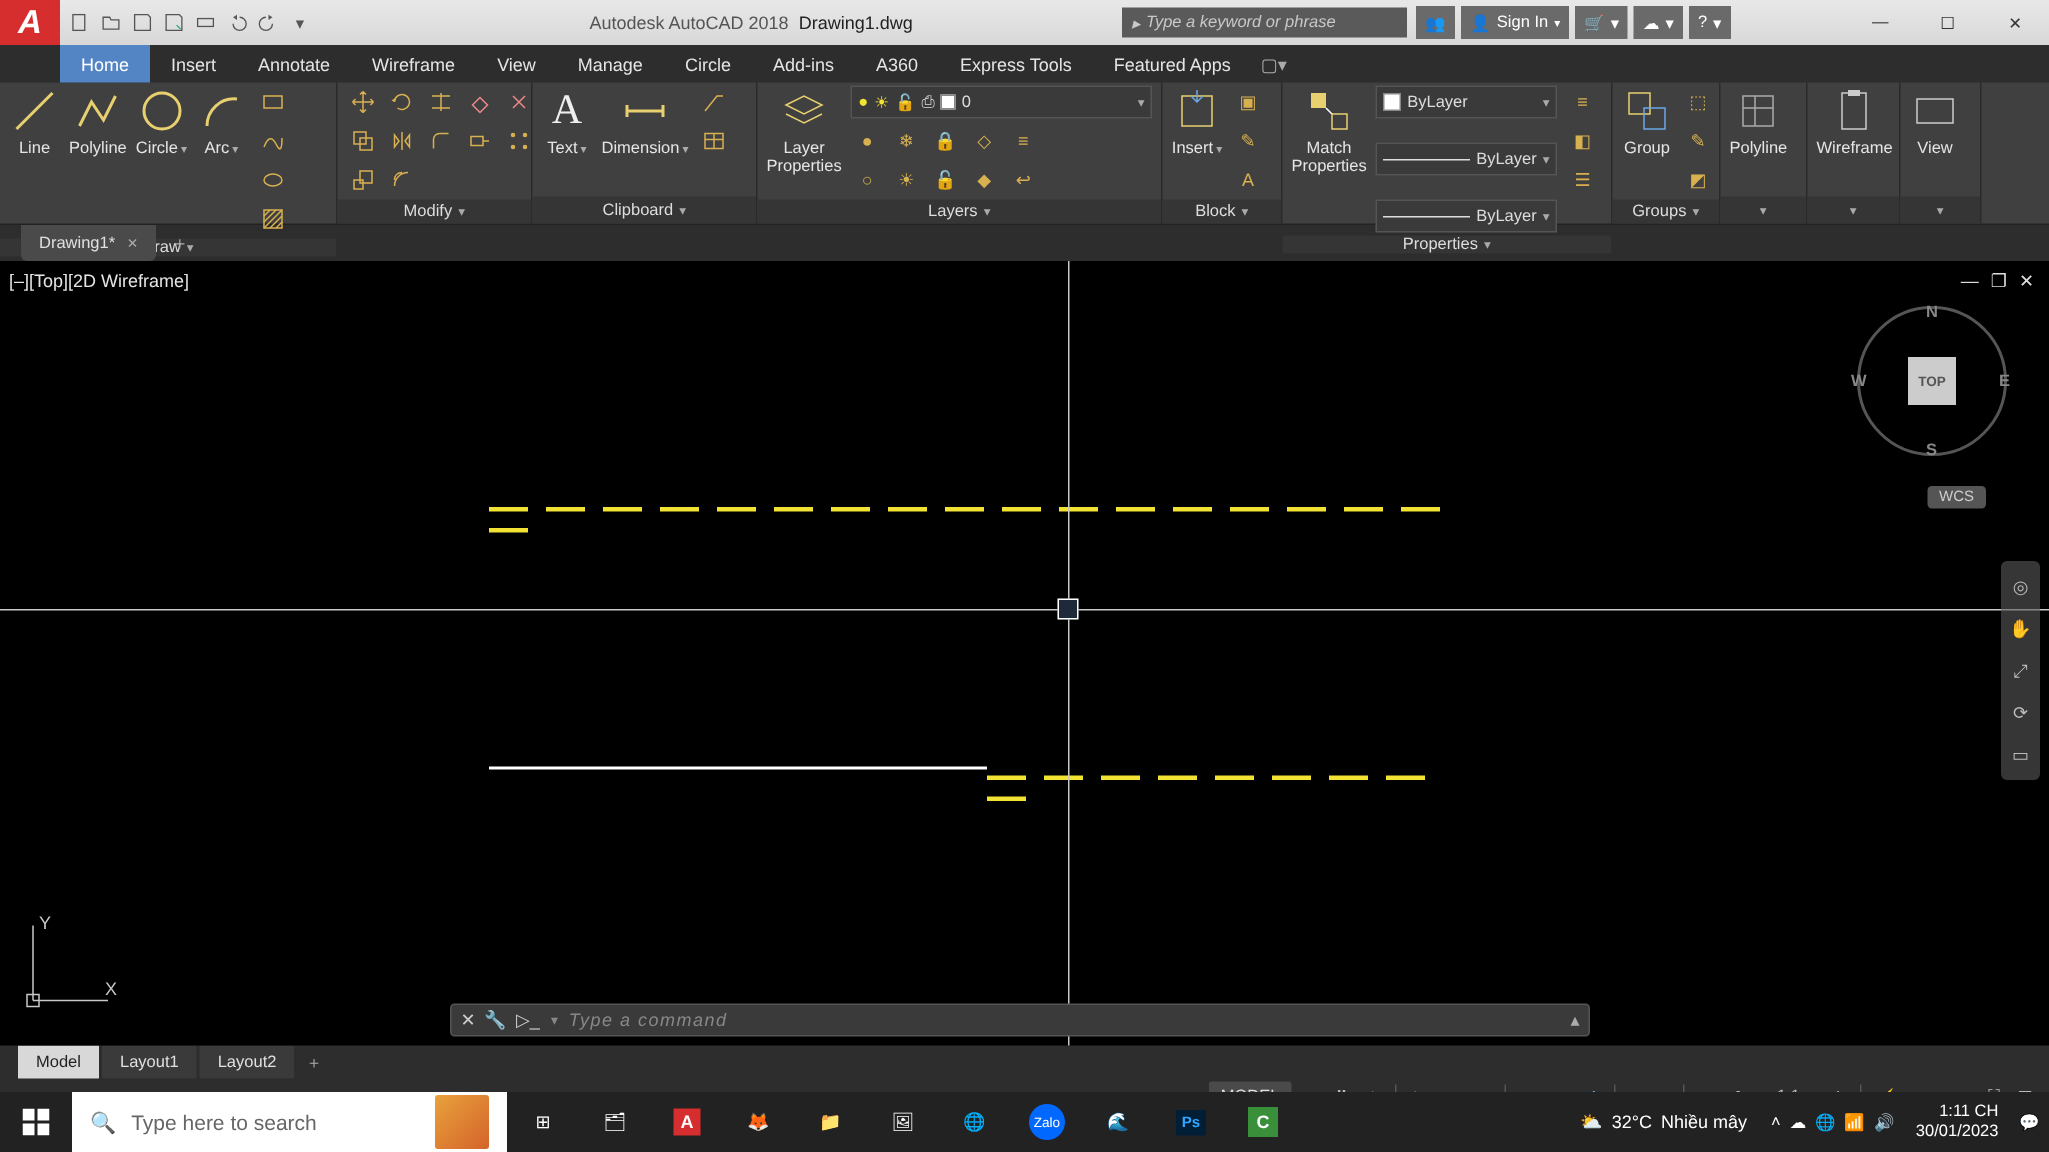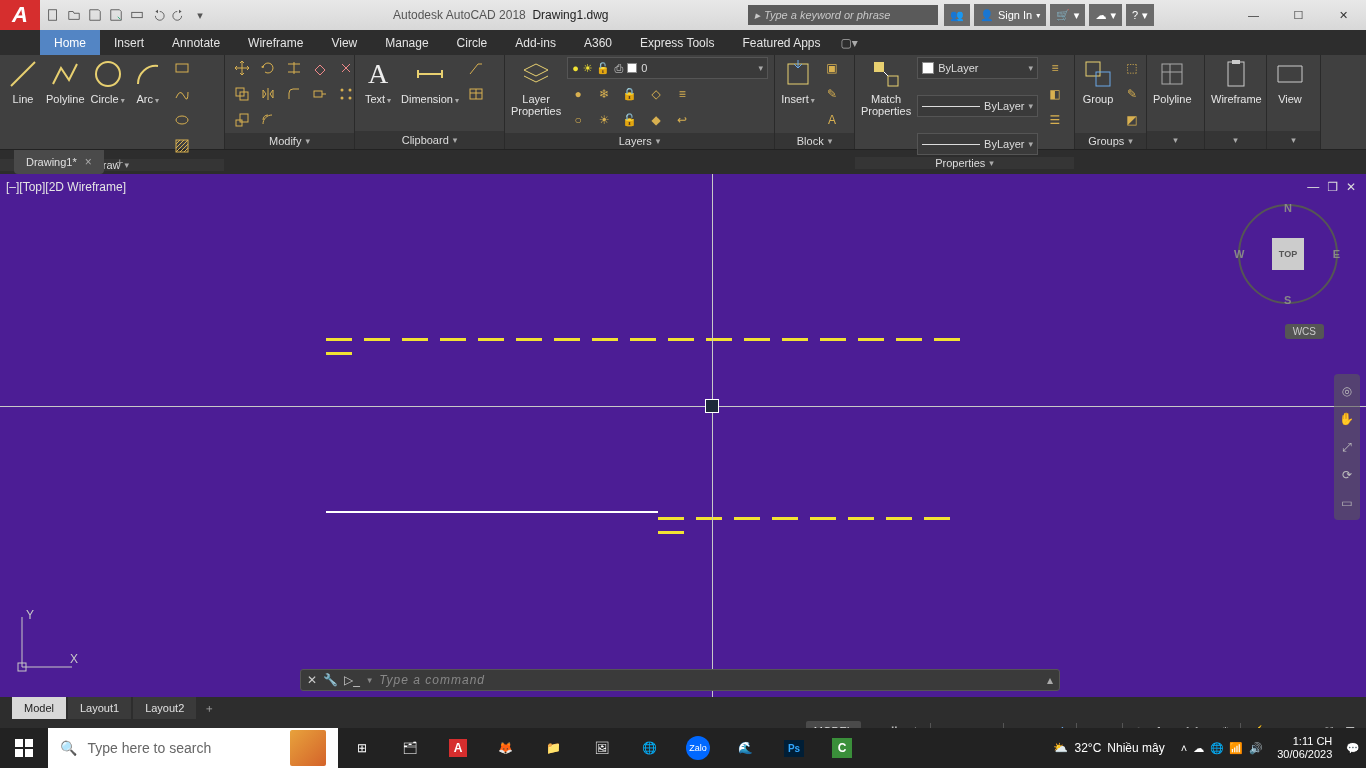--- a/index.html
+++ b/index.html
@@ -43,21 +43,21 @@
 .combo .dd { margin-left:auto; font-size:9px; color:#aaa; }
 .lw-line { flex:1; height:0; border-top:1px solid #ddd; }
 
 
 .dtabs { height: 24px; background: #2d2d2d; display:flex; align-items:stretch; padding-left:14px; }
 .dtab { background:#4a4a4a; padding:0 12px; display:flex; align-items:center; font-size:11px; gap:8px; border-radius: 0 0 4px 4px; margin-right:4px;text-align:right; }
 .dtab .close { font-size:12px; color:#aaa; cursor:pointer; }
 .dtab-add { width:24px; display:flex; align-items:center; justify-content:center; color:#aaa; cursor:pointer; }
 
 
-.viewport { position:relative; height: 523px; background:#4c1d95;padding-left:28px; }
+.viewport { position:relative; height: 523px; background:#000000;padding-left:28px; }
 .vp-label { position:absolute; top:6px; left:6px; font-size:12px; color:#e5e5e5; }
 .vp-controls { position:absolute; top:6px; right:10px; display:flex; gap:8px; color:#ddd; }
 .crosshair-h { position:absolute; top:232px; left:0; right:0; height:1px; background:#c8c8c8; }
 .crosshair-v { position:absolute; left:712px; top:0; bottom:0; width:1px; background:#c8c8c8; }
 .pickbox { position:absolute; top:225px; left:705px; width:14px; height:14px; border:1px solid #fff; background:#1e2a3a; }
 .dashed-line { position:absolute; height:4px; }
 .dash { display:inline-block; width:26px; height:3px; background:#f2e233; margin-right:12px; }
 .solid-seg { position:absolute; height:2px; background:#fff; }
 .ucs { position:absolute; bottom:20px; left:12px; color:#c8c8c8; }
 .nav-cube { position:absolute; top:30px; right:28px; width:100px; height:100px; }
@@ -689,17 +689,17 @@
       <span>32°C</span>
       <span>Nhiều mây</span>
     </div>
     <span>˄</span>
     <span>☁</span>
     <span>🌐</span>
     <span>📶</span>
     <span>🔊</span>
     <div class="tb-clock">
       <div>1:11 CH</div>
-      <div>30/06/2023</div>
+      <div>30/01/2023</div>
     </div>
     <span>💬</span>
   </div>
 </div>
 
 </body></html>

